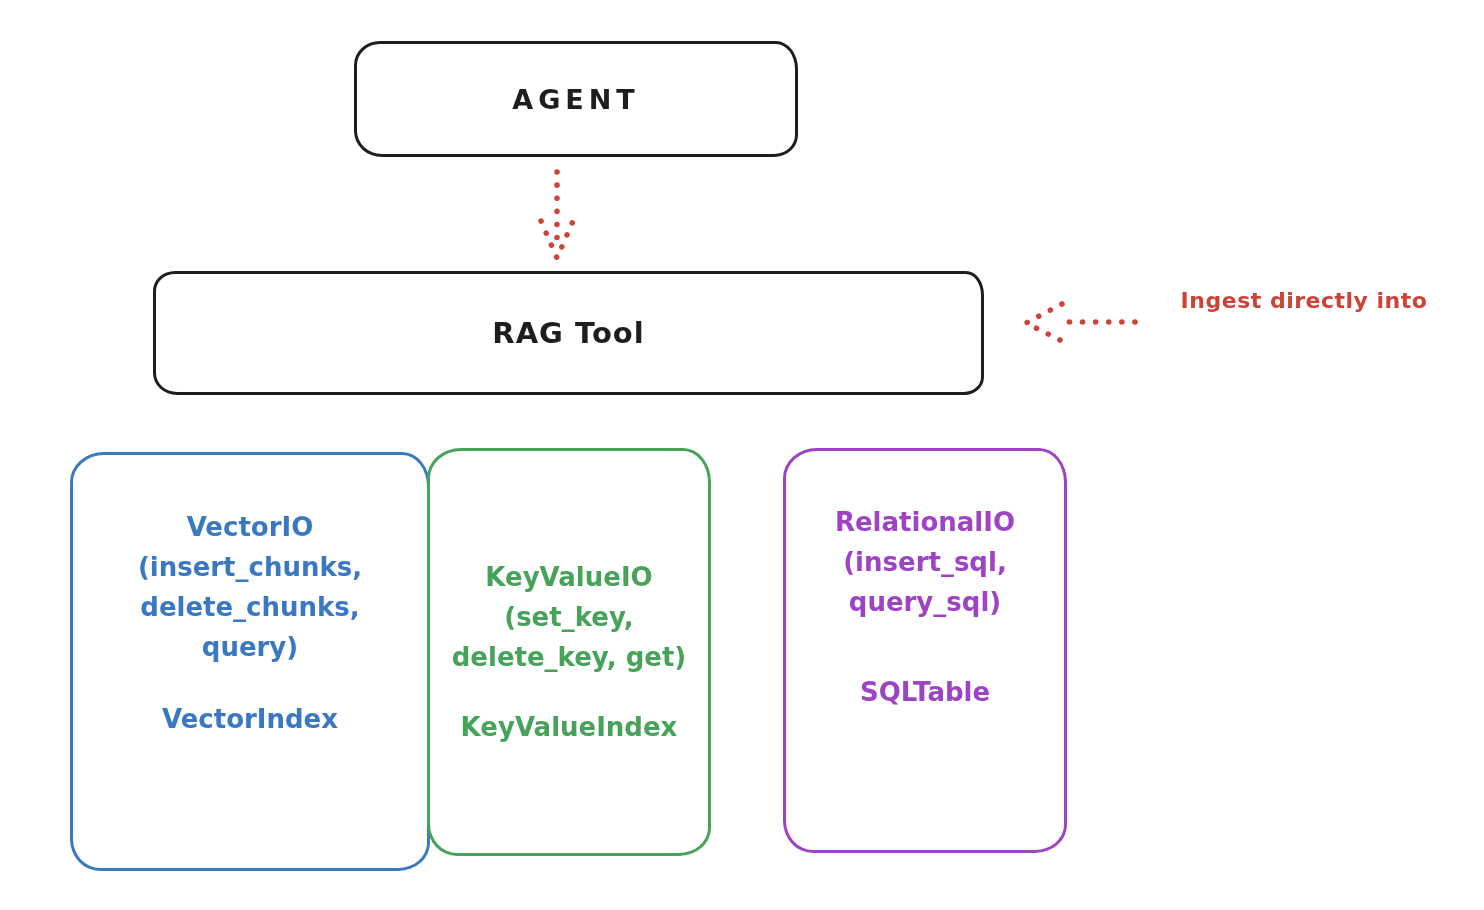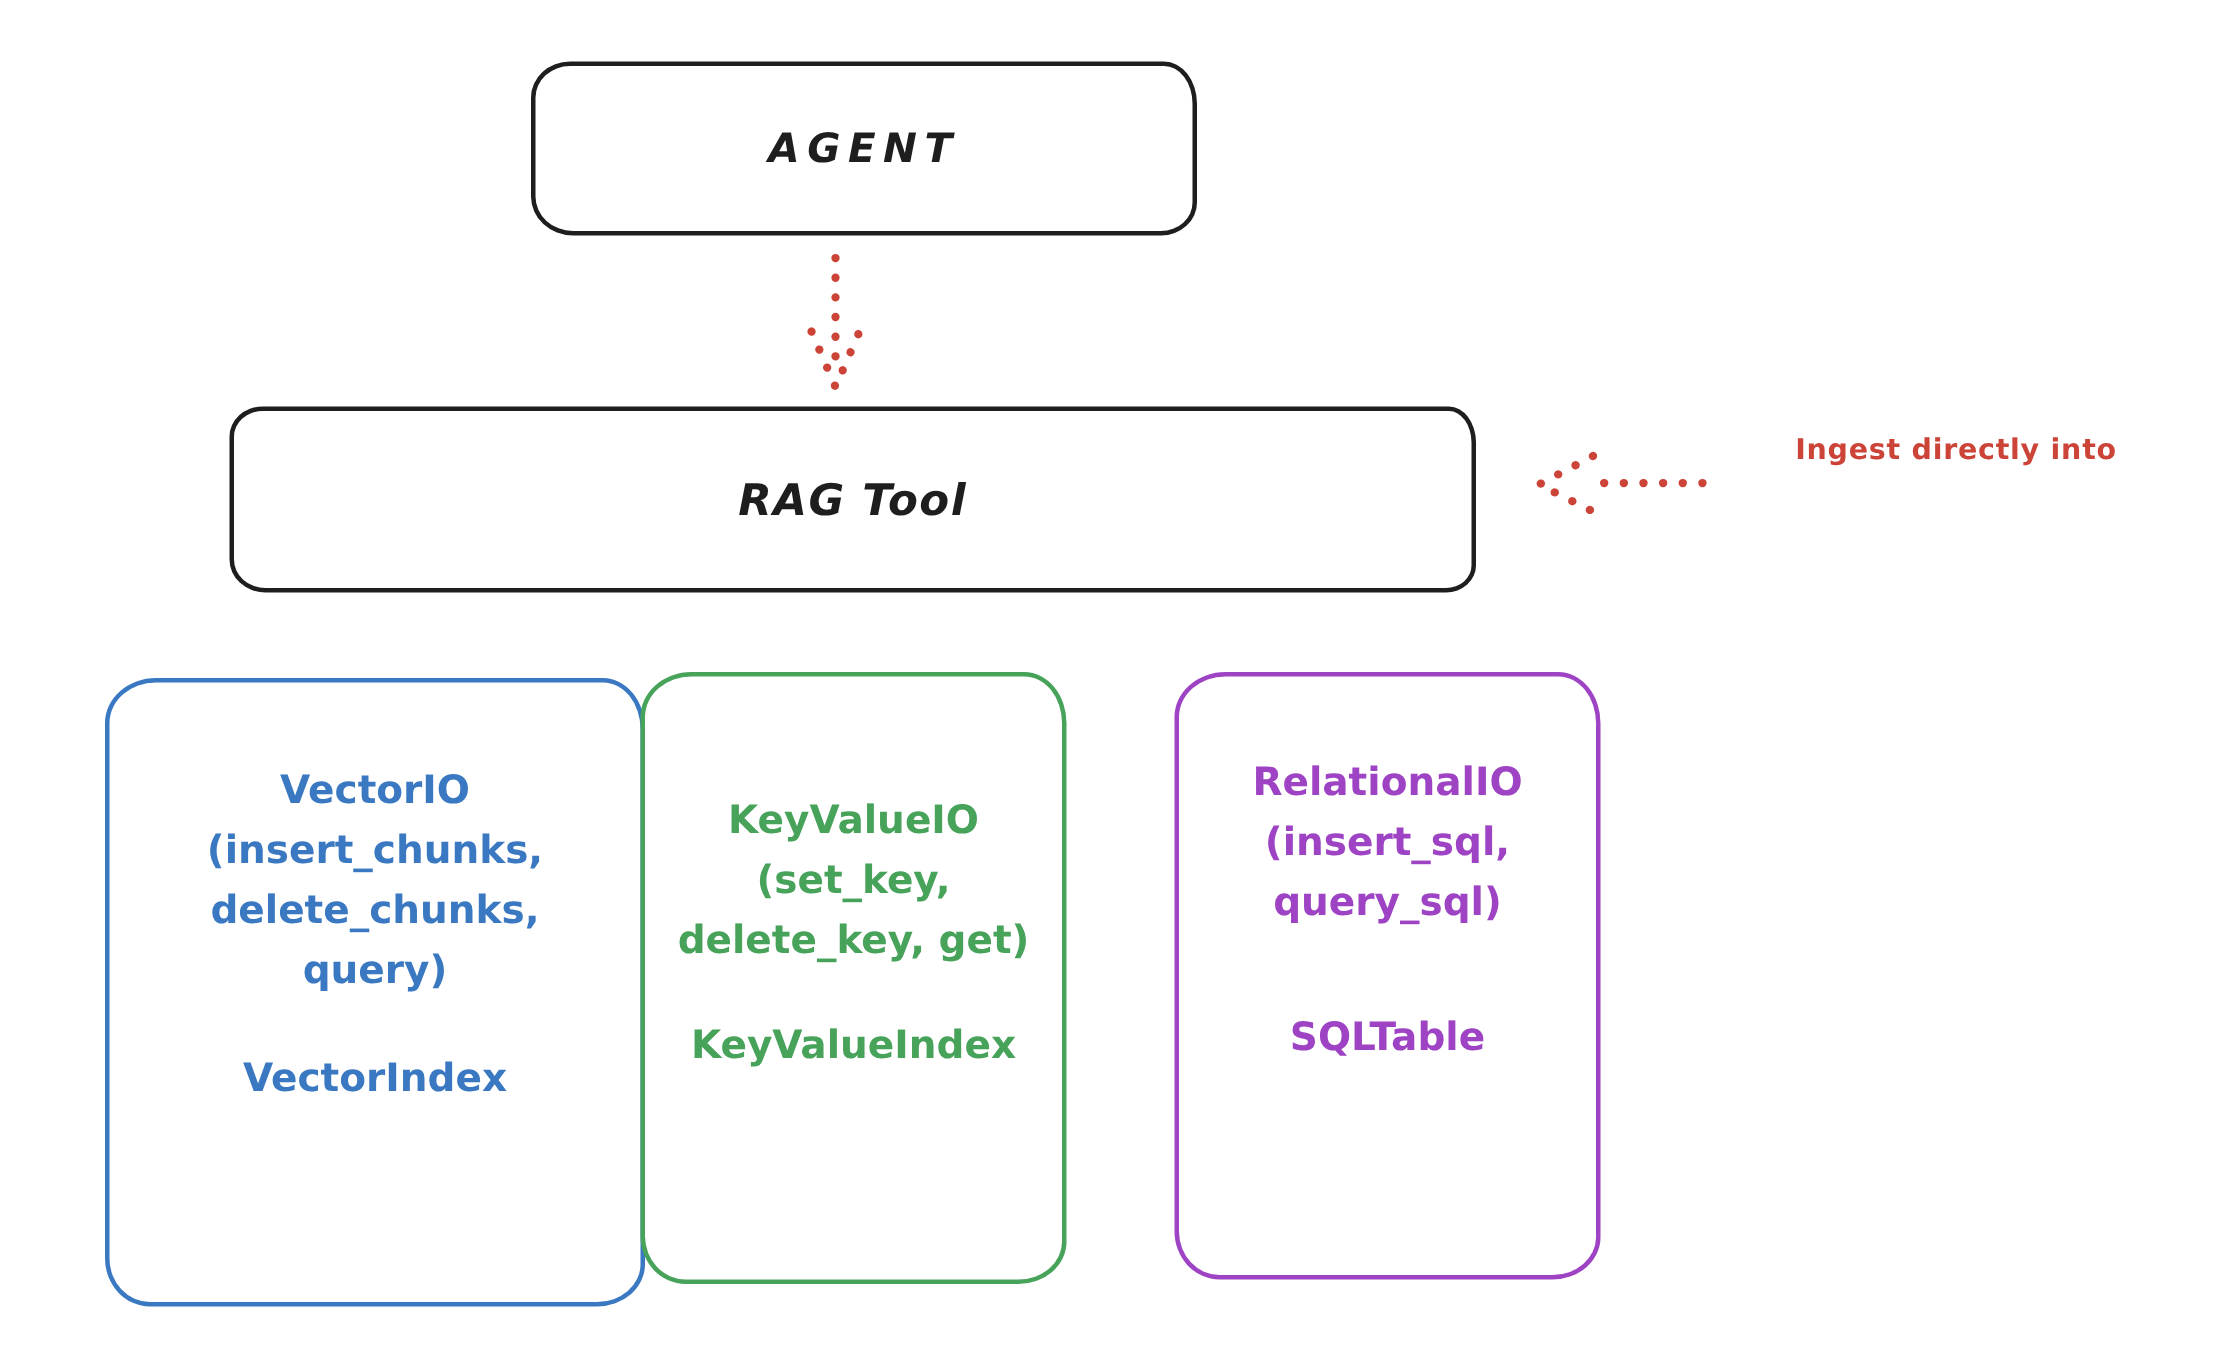--- a/index.html
+++ b/index.html
@@ -11,21 +11,20 @@
     font-family: "DejaVu Sans", sans-serif;
     overflow: hidden;
   }
   .node {
     position: absolute;
     box-sizing: border-box;
     background: #ffffff;
     display: flex;
     align-items: center;
     justify-content: center;
-    font-style: italic;
   }
   .agent-box {
     left: 354px; top: 41px; width: 444px; height: 116px;
     border: 3.5px solid #1e1e1e;
     border-radius: 26px 22px 24px 28px / 24px 28px 22px 26px;
   }
   .agent-box .label {
     font-size: 27px; font-weight: 700; letter-spacing: 5px; color: #1e1e1e;
   }
   .rag-box {
@@ -42,30 +41,30 @@
     background: #ffffff;
     border-width: 3.2px;
     border-style: solid;
     border-radius: 34px 28px 32px 30px / 30px 34px 28px 32px;
     text-align: center;
     font-size: 26px;
     font-weight: 600;
     line-height: 40px;
   }
   .backend-blue   { left: 70px;  top: 452px; width: 360px; height: 419px; padding-top: 52px; }
-  .backend-green  { left: 427px; top: 448px; width: 284px; height: 408px; padding-top: 76px; }
+  .backend-green  { left: 427px; top: 448px; width: 284px; height: 408px; padding-top: 106px; }
   .backend-purple { left: 783px; top: 448px; width: 284px; height: 405px; padding-top: 51px; }
   .index-label-blue   { margin-top: 32px; }
   .index-label-green  { margin-top: 30px; }
   .index-label-purple { margin-top: 50px; }
   .annotation {
     position: absolute;
     left: 1130px; top: 282px; width: 348px;
     text-align: center;
-    font-size: 19px;
+    font-size: 22px;
     font-weight: 700;
     line-height: 37px;
     letter-spacing: 0.5px;
   }
   .overlay {
     position: absolute;
     left: 0; top: 0; width: 1484px; height: 910px;
     pointer-events: none;
   }
   .dotted {

